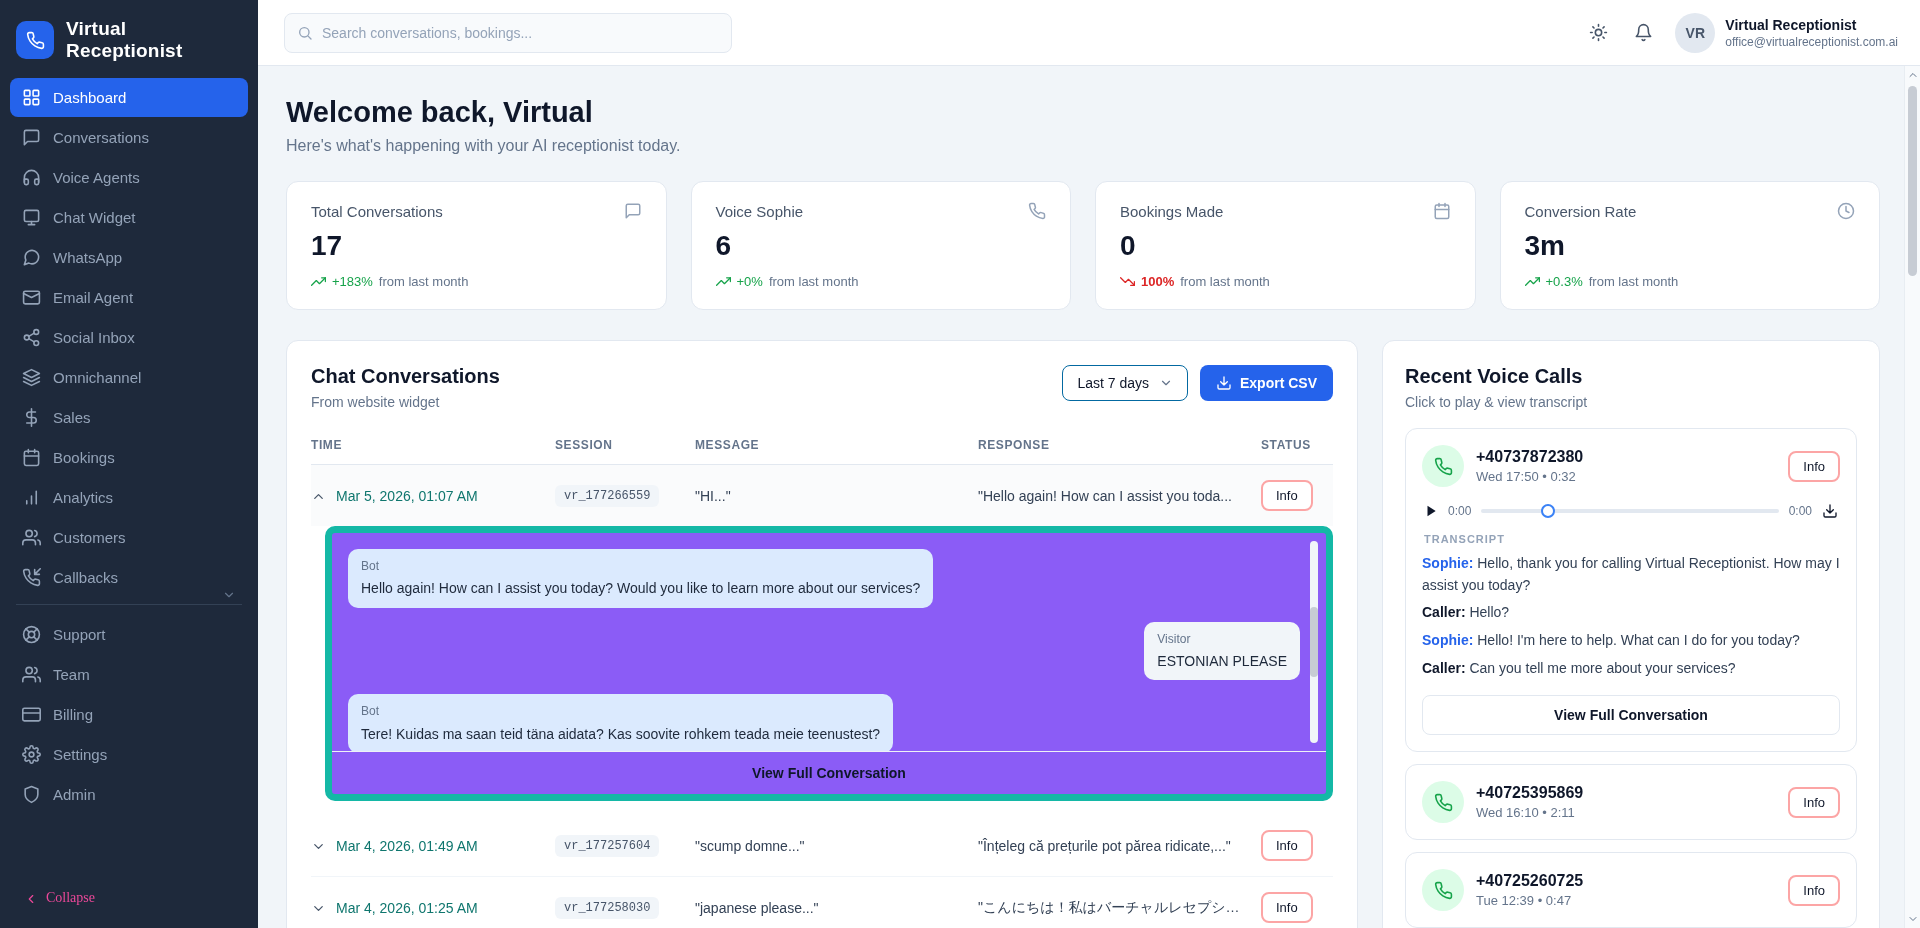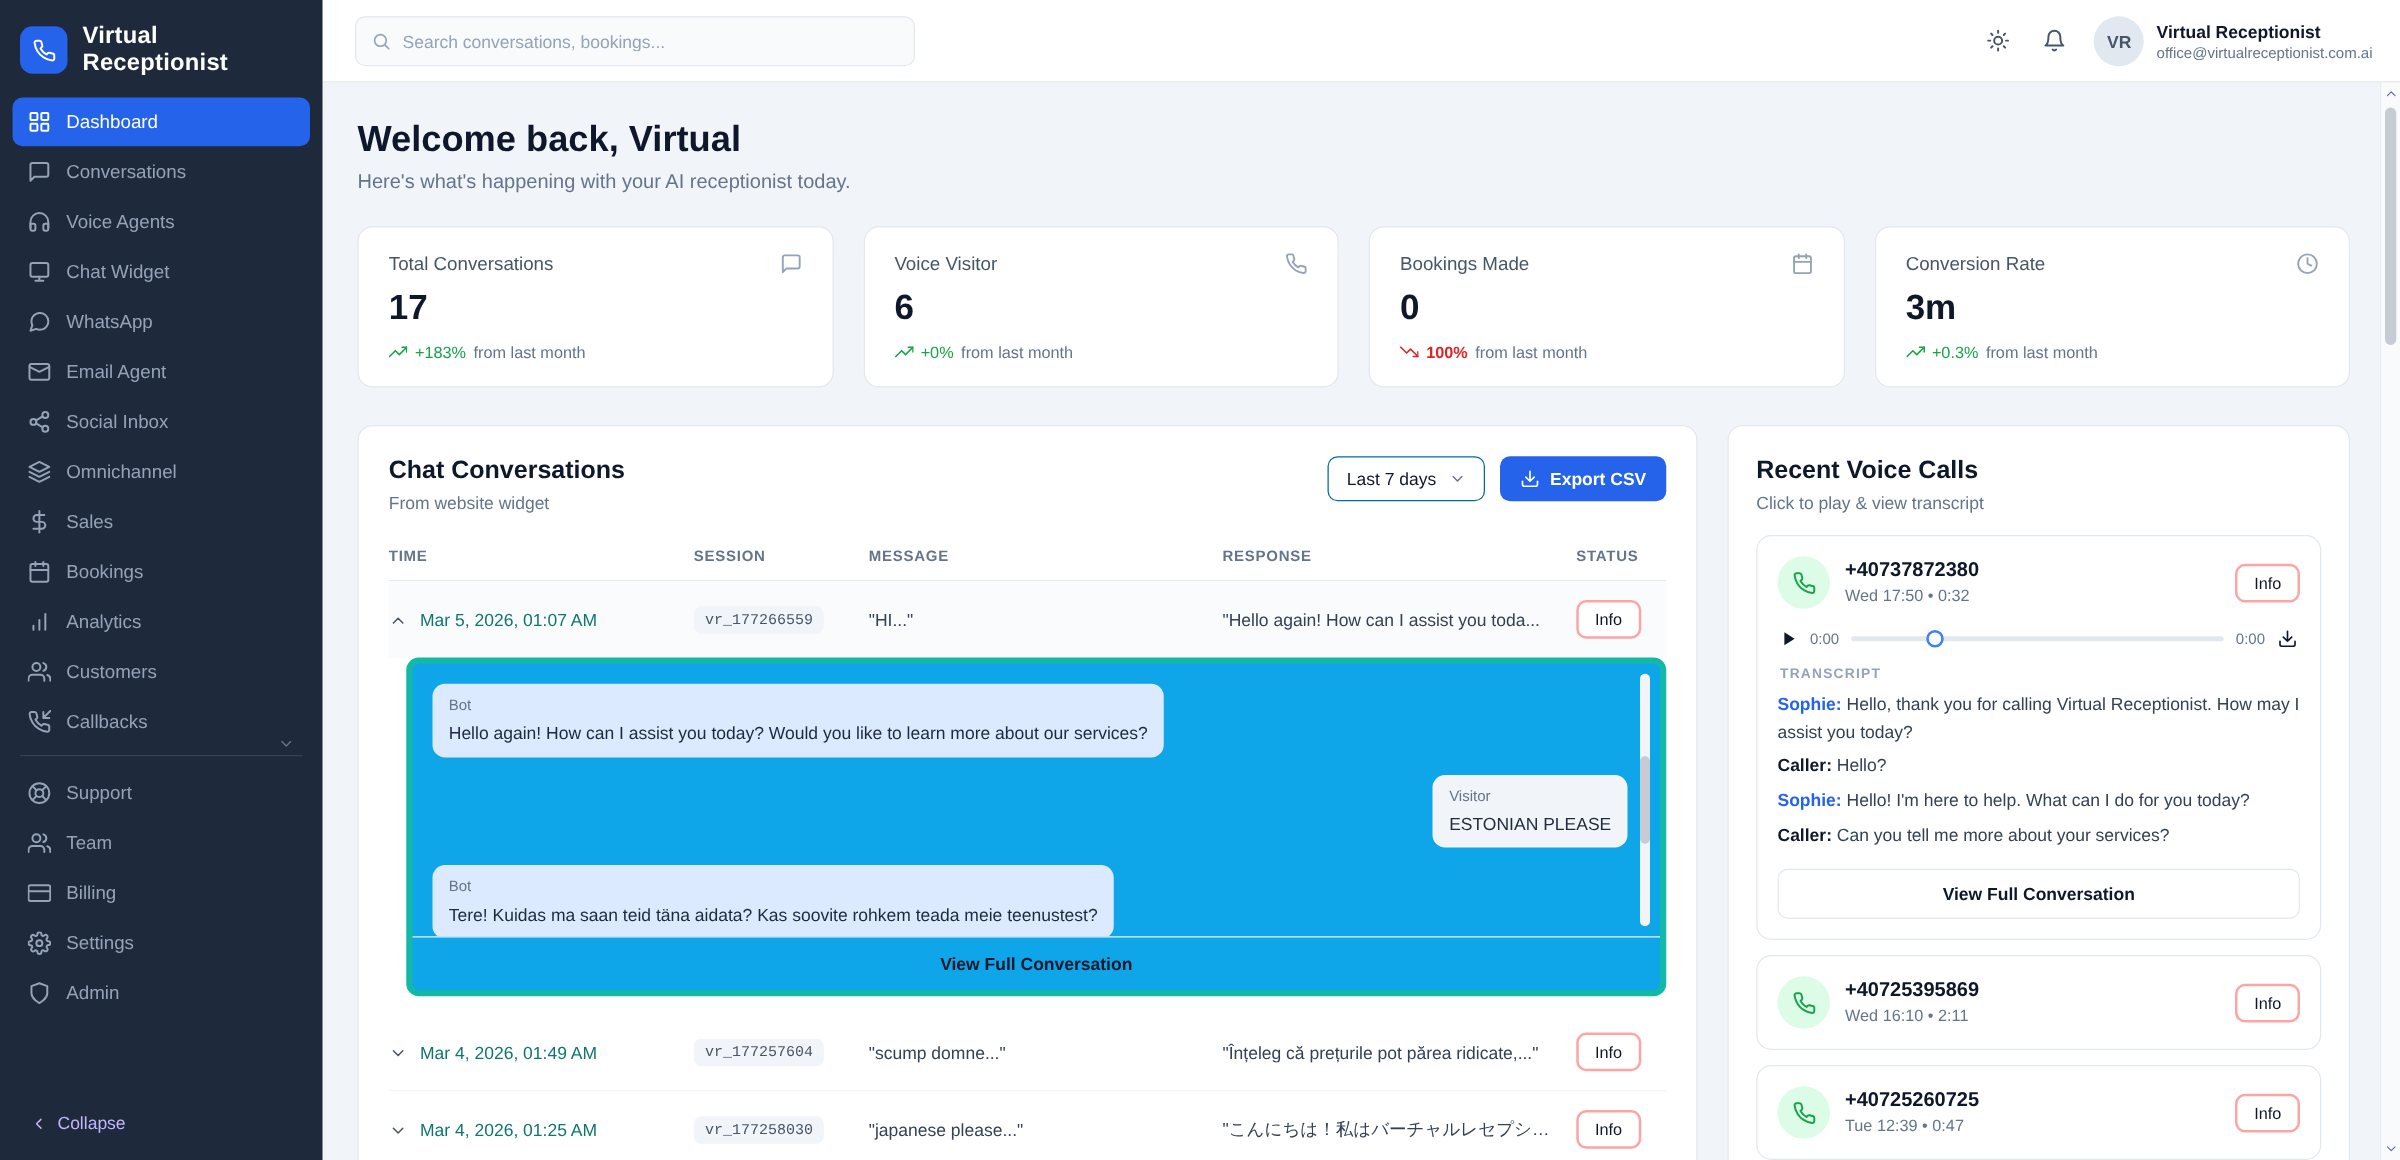--- a/index.html
+++ b/index.html
@@ -19,21 +19,21 @@
   .logo-row { display:flex; align-items:center; gap:12px; padding:18px 16px 14px; }
   .logo-badge { width:38px; height:38px; border-radius:10px; background:#2563eb; color:#fff; display:flex; align-items:center; justify-content:center; flex-shrink:0; }
   .logo-text { color:#fff; font-size:19px; font-weight:bold; letter-spacing:.2px; }
   .nav { padding:2px 10px 0; }
   .nav-item { display:flex; align-items:center; gap:12px; padding:10px 12px; margin-bottom:1px; border-radius:8px; color:#94a3b8; font-size:15px; cursor:pointer; }
   .nav-item.active { background:#2563eb; color:#fff; }
   .nav-mini-chevron { position:absolute; right:6px; color:#64748b; width:14px; height:14px; }
   .nav-divider-wrap { position:relative; margin:6px 16px 8px; }
   .nav-divider { border-top:1px solid #334155; }
   .sidebar-bottom { margin-top:auto; padding:0 10px 10px; }
-  .collapse-row { display:flex; align-items:flex-end; gap:8px; color:#c4b5fd; font-size:14px; padding:12px 14px; cursor:pointer; }
+  .collapse-row { display:flex; align-items:flex-end; gap:8px; color:#ec4899; font-size:14px; padding:12px 14px; cursor:pointer;font-family:Liberation Serif, serif; }
 
   
   .main { flex:1; display:flex; flex-direction:column; min-width:0; }
   .topbar { height:66px; background:#fff; border-bottom:1px solid #e2e8f0; display:flex; align-items:center; padding:0 22px 0 26px; flex-shrink:0; }
   .search-box { width:448px; height:40px; background:#f8fafc; border:1px solid #e2e8f0; border-radius:8px; display:flex; align-items:center; gap:9px; padding:0 12px; color:#94a3b8; }
   .search-box input { border:none; background:transparent; outline:none; flex:1; font-size:14px; color:#334155; font-family:inherit; }
   .search-box input::placeholder { color:#94a3b8; }
   .topbar-right { margin-left:auto; display:flex; align-items:center; gap:18px; }
   .icon-btn { background:none; border:none; color:#475569; cursor:pointer; display:flex; padding:4px; }
   .user-chip { display:flex; align-items:center; gap:10px; cursor:pointer; }
@@ -81,21 +81,21 @@
   .t-head { padding:10px 0 12px; border-bottom:1px solid #e2e8f0; }
   .t-head span { font-size:12px; font-weight:bold; letter-spacing:.6px; color:#64748b; }
   .t-row { padding:15px 0; border-bottom:1px solid #f1f5f9; font-size:14px; color:#334155; cursor:pointer; }
   .t-row.expanded-row { background:#fafbfc; border-bottom:none; }
   .time-cell { display:flex; align-items:flex-end; gap:10px; color:#0f766e; }
   .time-cell .ic { width:15px; height:15px; color:#475569; }
   .session-badge { display:inline-block; font-family:"Liberation Mono", monospace; font-size:12px; background:#f1f5f9; color:#475569; border-radius:6px; padding:4px 9px; }
   .trunc { white-space:nowrap; overflow:hidden; text-overflow:ellipsis; padding-right:10px; }
   .btn-info { border:2px solid #fca5a5; background:#fff; border-radius:8px; padding:6px 13px; font-size:13px; color:#0f172a; cursor:pointer; font-family:inherit; }
 
-  .expanded-box { border:5px solid #14b8a6; border-radius:10px; margin:0 0 14px 14px; background:#0ea5e9; }
+  .expanded-box { border:7px solid #14b8a6; border-radius:10px; margin:0 0 14px 14px; background:#8b5cf6; }
   .chat-scroll { position:relative; padding:16px 26px 10px 16px; max-height:218px; overflow:hidden; }
   .chat-scrollbar-track { position:absolute; top:8px; bottom:8px; right:8px; width:8px; border-radius:4px; background:#f1f5f9; }
   .chat-scrollbar-thumb { position:absolute; top:34%; right:8px; width:8px; height:70px; border-radius:4px; background:#c7ccd4; }
   .msg-row { display:flex; margin-bottom:14px; }
   .msg-row.visitor { justify-content:flex-end; }
   .bubble { max-width:62%; border-radius:10px; padding:9px 13px; font-size:14px; line-height:1.45; color:#1e293b; }
   .bubble.bot { background:#dbeafe; }
   .bubble.visitor { background:#f1f5f9; }
   .bubble .sender { display:block; font-size:12px; color:#64748b; margin-bottom:3px; }
   .expanded-footer { border-top:1px solid #eef2f6; text-align:center; padding:13px; font-size:14px; font-weight:bold; color:#0f172a; cursor:pointer; }
@@ -425,21 +425,21 @@
           <div class="stat-change">
             <svg class="ic trend-up">
                 <use href="#i-trend-up"></use>
               </svg>
             <span class="pct-up">+183%</span>
             <span>from last month</span>
           </div>
         </div>
         <div class="stat-card">
           <div class="stat-top">
-            <span>Voice Visitor</span>
+            <span>Voice Sophie</span>
             <svg class="ic">
                 <use href="#i-phone"></use>
               </svg>
           </div>
           <div class="stat-value">6</div>
           <div class="stat-change">
             <svg class="ic trend-up">
                 <use href="#i-trend-up"></use>
               </svg>
             <span class="pct-up">+0%</span>

